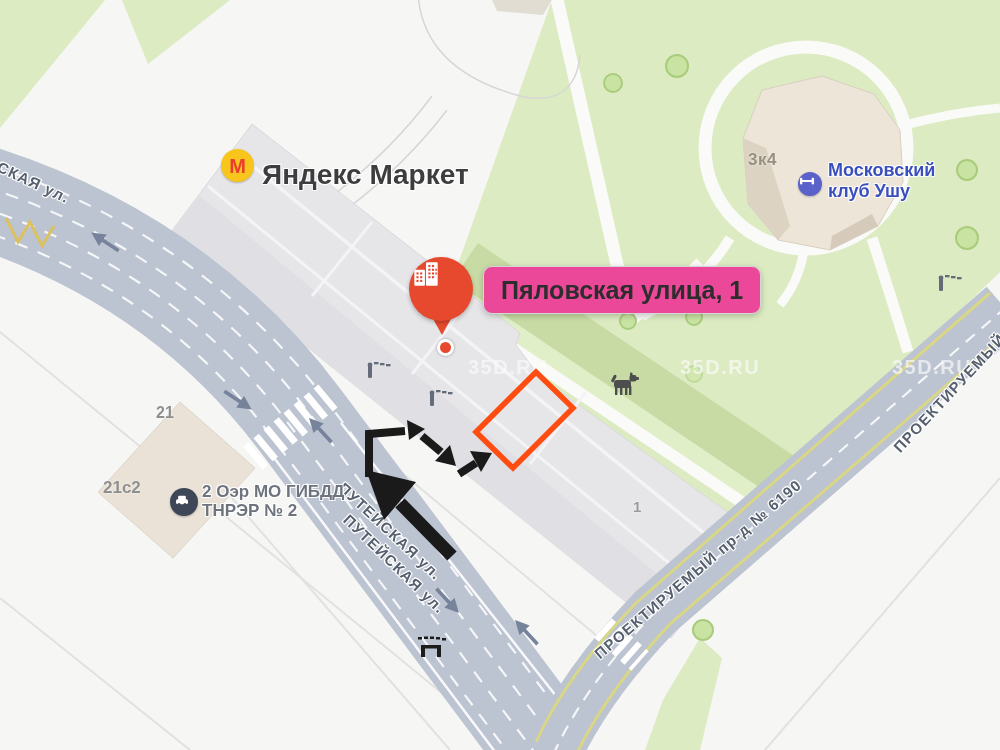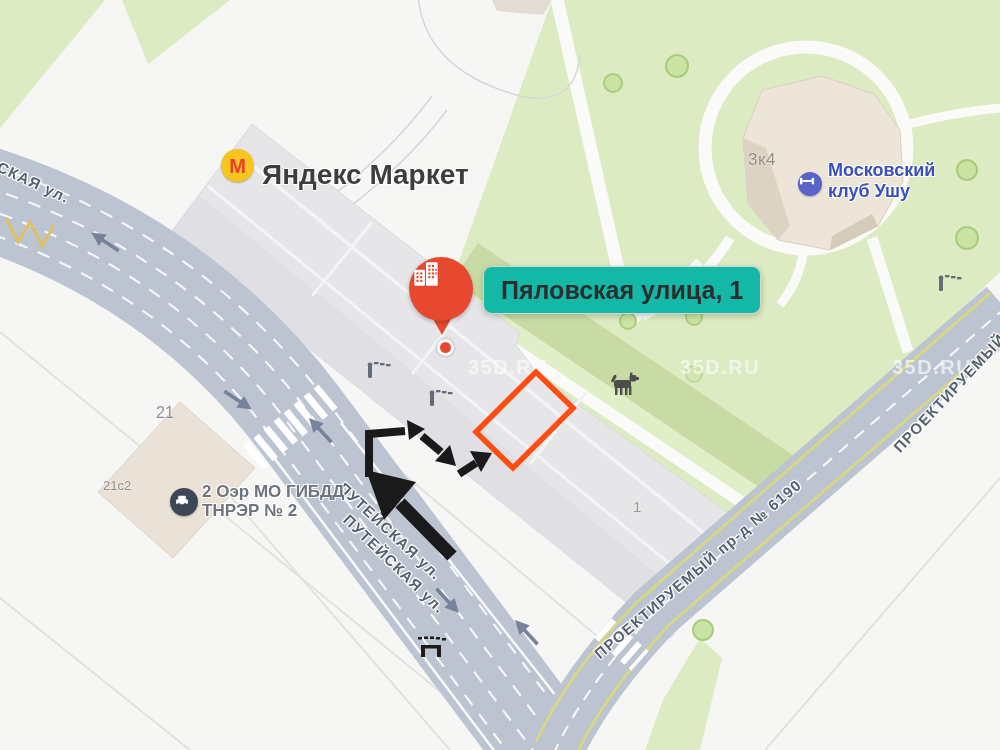--- a/index.html
+++ b/index.html
@@ -10,21 +10,21 @@
   }
   #stage svg{position:absolute;left:0;top:0;}
   .layer{position:absolute;left:0;top:0;width:100%;height:100%;pointer-events:none;}
 
   .street-label{
     position:absolute;font-weight:700;font-size:15px;color:#56606e;
     letter-spacing:1.3px;white-space:nowrap;transform-origin:0 0;
     text-shadow:-1px -1px 0 #fff,1px -1px 0 #fff,-1px 1px 0 #fff,1px 1px 0 #fff,0 0 3px #fff;
   }
   .bldg-label{
-    position:absolute;font-weight:400;color:#8f8f8f;white-space:nowrap;
+    position:absolute;font-weight:700;color:#8f8f8f;white-space:nowrap;
     text-shadow:0 0 2px rgba(255,255,255,.9);
   }
   .poi-label{position:absolute;font-weight:700;white-space:nowrap;
     text-shadow:-1px -1px 0 rgba(255,255,255,.85),1px -1px 0 rgba(255,255,255,.85),-1px 1px 0 rgba(255,255,255,.85),1px 1px 0 rgba(255,255,255,.85);}
   .poi-icon{position:absolute;border-radius:50%;display:flex;align-items:center;justify-content:center;
     box-shadow:0 1px 2px rgba(0,0,0,.25);}
   .watermark{
     position:absolute;font-weight:700;font-size:20px;letter-spacing:1.5px;
     color:rgba(250,250,250,.68);white-space:nowrap;
   }
@@ -37,21 +37,21 @@
     position:absolute;left:432px;top:317px;width:0;height:0;
     border-left:10px solid transparent;border-right:10px solid transparent;
     border-top:18px solid #e7492f;
   }
   #pin-dot{
     position:absolute;left:437px;top:339px;width:11px;height:11px;border-radius:50%;
     background:#e7492f;border:3px solid #fff;box-shadow:0 0 3px rgba(0,0,0,.35);
   }
   #address-callout{
     position:absolute;left:483px;top:266px;height:46px;display:flex;align-items:center;
-    background:#14b8a6;border:1px solid #d5d5d5;border-radius:9px;padding:0 17px;
+    background:#ec4899;border:1px solid #d5d5d5;border-radius:9px;padding:0 17px;
     box-shadow:0 2px 6px rgba(0,0,0,.22);
     font-size:25px;font-weight:700;color:#2d2d2d;white-space:nowrap;
   }
 </style>
 </head>
 <body>
 
 <div id="stage">
 
   <svg width="1000" height="750" viewBox="0 0 1000 750">
@@ -208,21 +208,21 @@
   <div class="watermark" style="left:680px;top:356px;">35D.RU</div>
   <div class="watermark" style="left:892px;top:356px;">35D.RU</div>
 
   <div class="street-label" style="left:2px;top:158px;transform:rotate(25deg);">СКАЯ ул.</div>
   <div class="street-label" style="left:347px;top:479px;transform:rotate(43deg);">ПУТЕЙСКАЯ ул.</div>
   <div class="street-label" style="left:352px;top:511px;transform:rotate(44deg);">ПУТЕЙСКАЯ ул.</div>
   <div class="street-label" style="left:591px;top:649px;transform:rotate(-40.5deg);">ПРОЕКТИРУЕМЫЙ пр-д № 6190</div>
   <div class="street-label" style="left:890px;top:444px;transform:rotate(-47deg);">ПРОЕКТИРУЕМЫЙ</div>
 
   <div class="bldg-label" style="left:156px;top:404px;font-size:16px;">21</div>
-  <div class="bldg-label" style="left:103px;top:478px;font-size:13px;">21с2</div>
+  <div class="bldg-label" style="left:103px;top:478px;font-size:17px;">21с2</div>
   <div class="bldg-label" style="left:633px;top:498px;font-size:15px;color:#9a9a9a;">1</div>
   <div class="bldg-label" style="left:748px;top:150px;font-size:17px;color:#97907f;letter-spacing:.5px;">3к4</div>
 
   <div class="poi-icon" style="left:221px;top:149px;width:33px;height:33px;background:#f8c51c;">
     <span style="color:#e8402c;font-weight:800;font-size:20px;line-height:1;">М</span>
   </div>
   <div class="poi-label" style="left:262px;top:159px;font-size:28px;color:#3d3d3f;">Яндекс Маркет</div>
 
   <div class="poi-icon" style="left:798px;top:172px;width:24px;height:24px;background:#5b63cb;">
     <svg width="18" height="18" viewBox="0 0 24 24">

